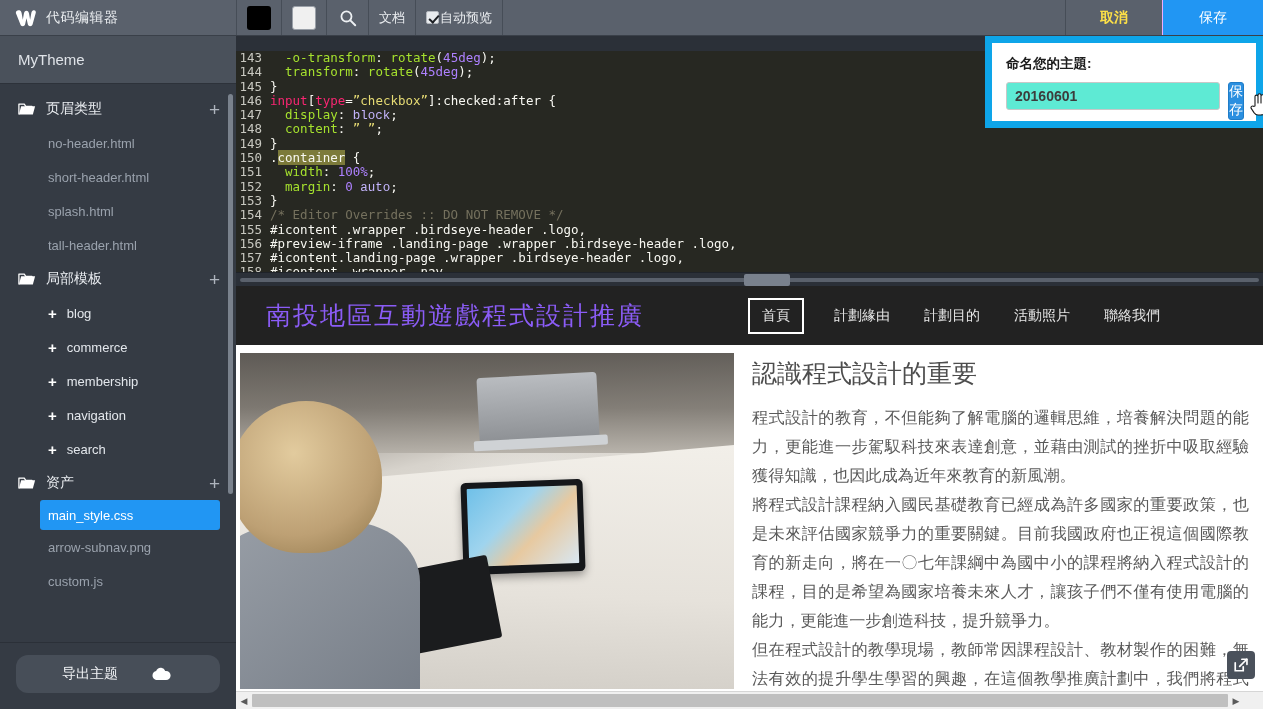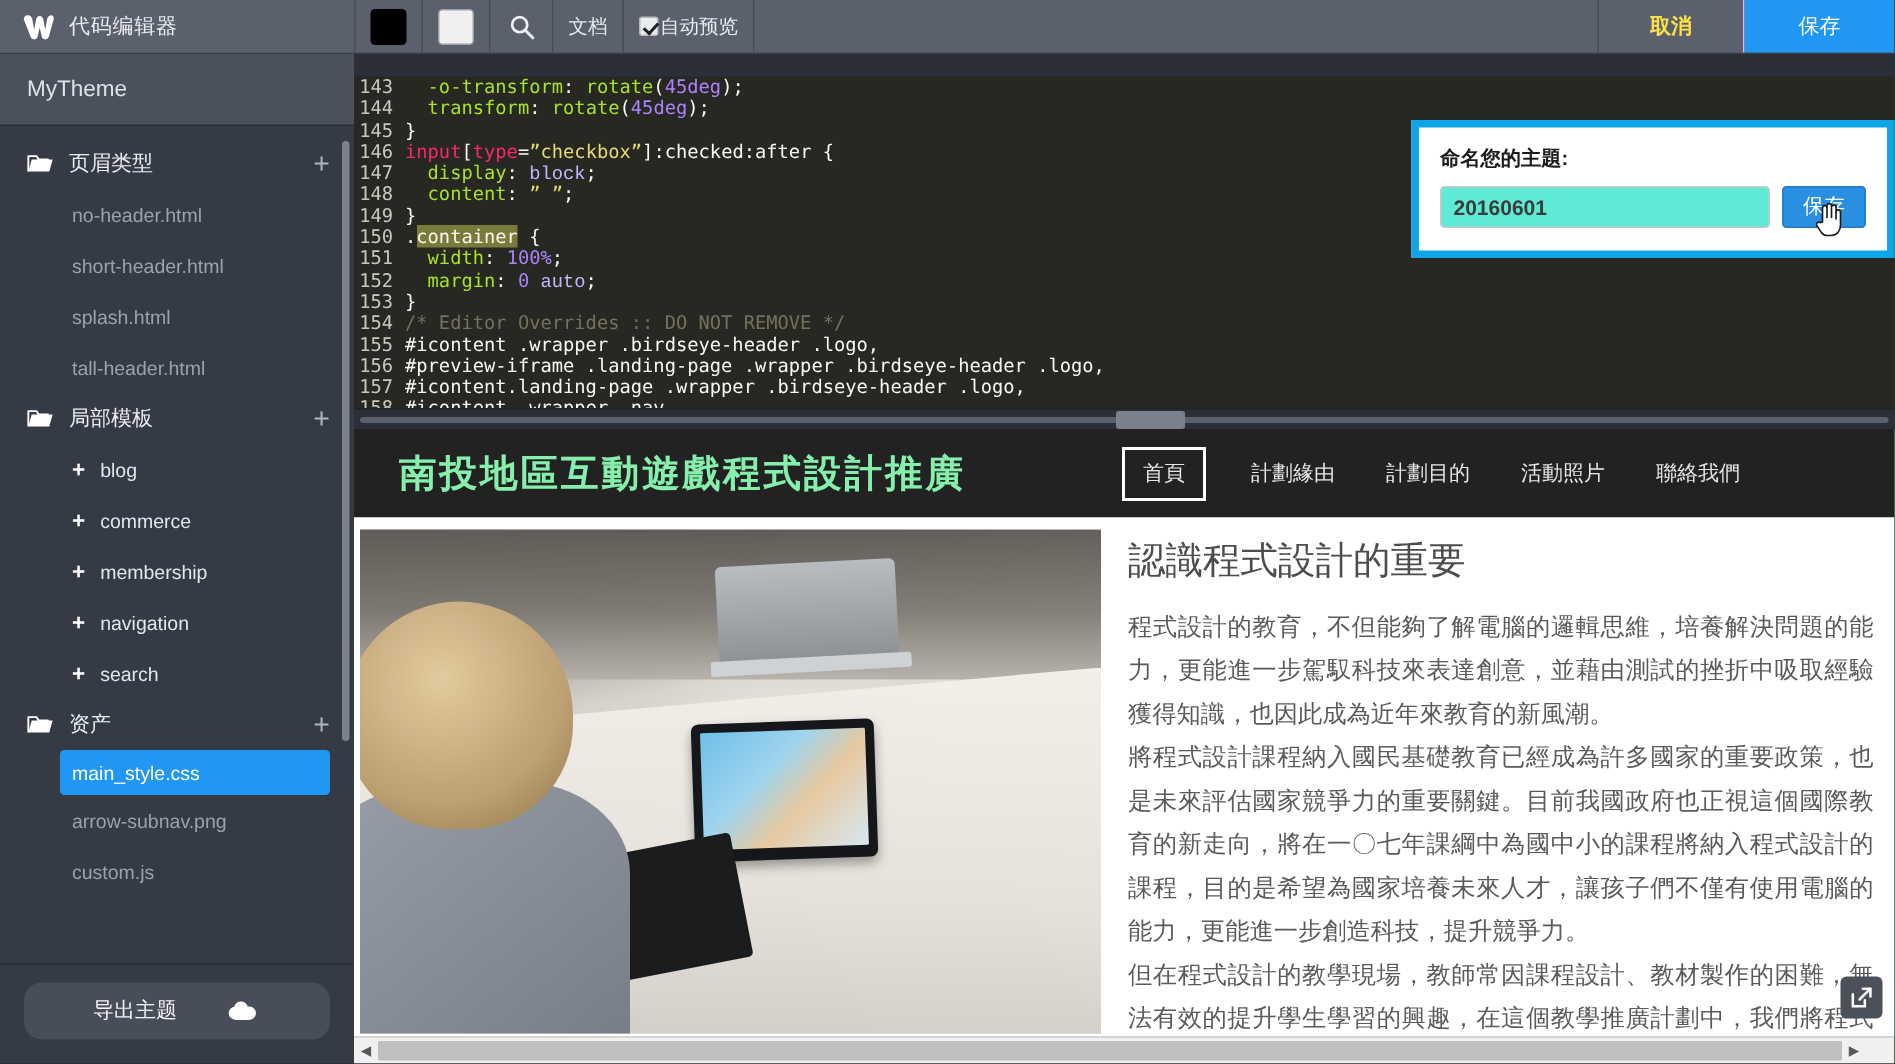--- a/index.html
+++ b/index.html
@@ -151,21 +151,21 @@
   
   .preview {
     position: absolute; left: 236px; top: 286px; width: 1027px; height: 405px;
     background: #fff; overflow: hidden;
   }
   .site-header {
     height: 59px; background: #222222;
     display: flex; align-items: center; padding: 0 30px;
   }
   .site-title {
-    color: #86efac; font-size: 25px; font-weight: bold; letter-spacing: 2px;
+    color: #8b5cf6; font-size: 25px; font-weight: normal; letter-spacing: 2px;
     font-family: "DejaVu Serif", "Liberation Serif", serif;
     flex: none;
   }
   .site-nav {
     display: flex; align-items: center; gap: 26px; margin-left: 104px;
   }
   .nav-item {
     color: #e6e6e6; font-size: 14px; padding: 6px 4px; cursor: pointer;
     font-family: "DejaVu Serif", "Liberation Serif", serif;
   }
@@ -254,22 +254,22 @@
   .hs-arrow {
     width: 16px; height: 18px; display: flex; align-items: center;
     justify-content: center; color: #5a5a5a; font-size: 9px; cursor: pointer;
   }
   .hs-thumb {
     height: 13px; background: #bfbfbf; border-radius: 1px; cursor: pointer;
   }
 
   
   .modal-frame {
-    position: absolute; right: 0; top: 36px; width: 322px; height: 92px;
-    border: 5px solid #0ea5e9; background: #fff; z-index: 50; margin-top: 44px;
+    position: absolute; right: 0; top: 36px; width: 278px; height: 92px;
+    border: 7px solid #0ea5e9; background: #fff; z-index: 50;
   }
   .modal-body { padding: 12px 14px; }
   .modal-label {
     font-size: 13.5px; color: #1d1d1d; font-weight: bold; margin-bottom: 9px;
   }
   .modal-row { display: flex; align-items: stretch; gap: 8px; }
   .modal-input {
     flex: 1; height: 28px; border: 1px solid #c8c8c8; border-radius: 3px;
     padding: 0 8px; font-size: 14px; color: #3c3c3c; background: #5eead4;
     font-family: "Liberation Sans", sans-serif; outline: none; font-weight: bold;

